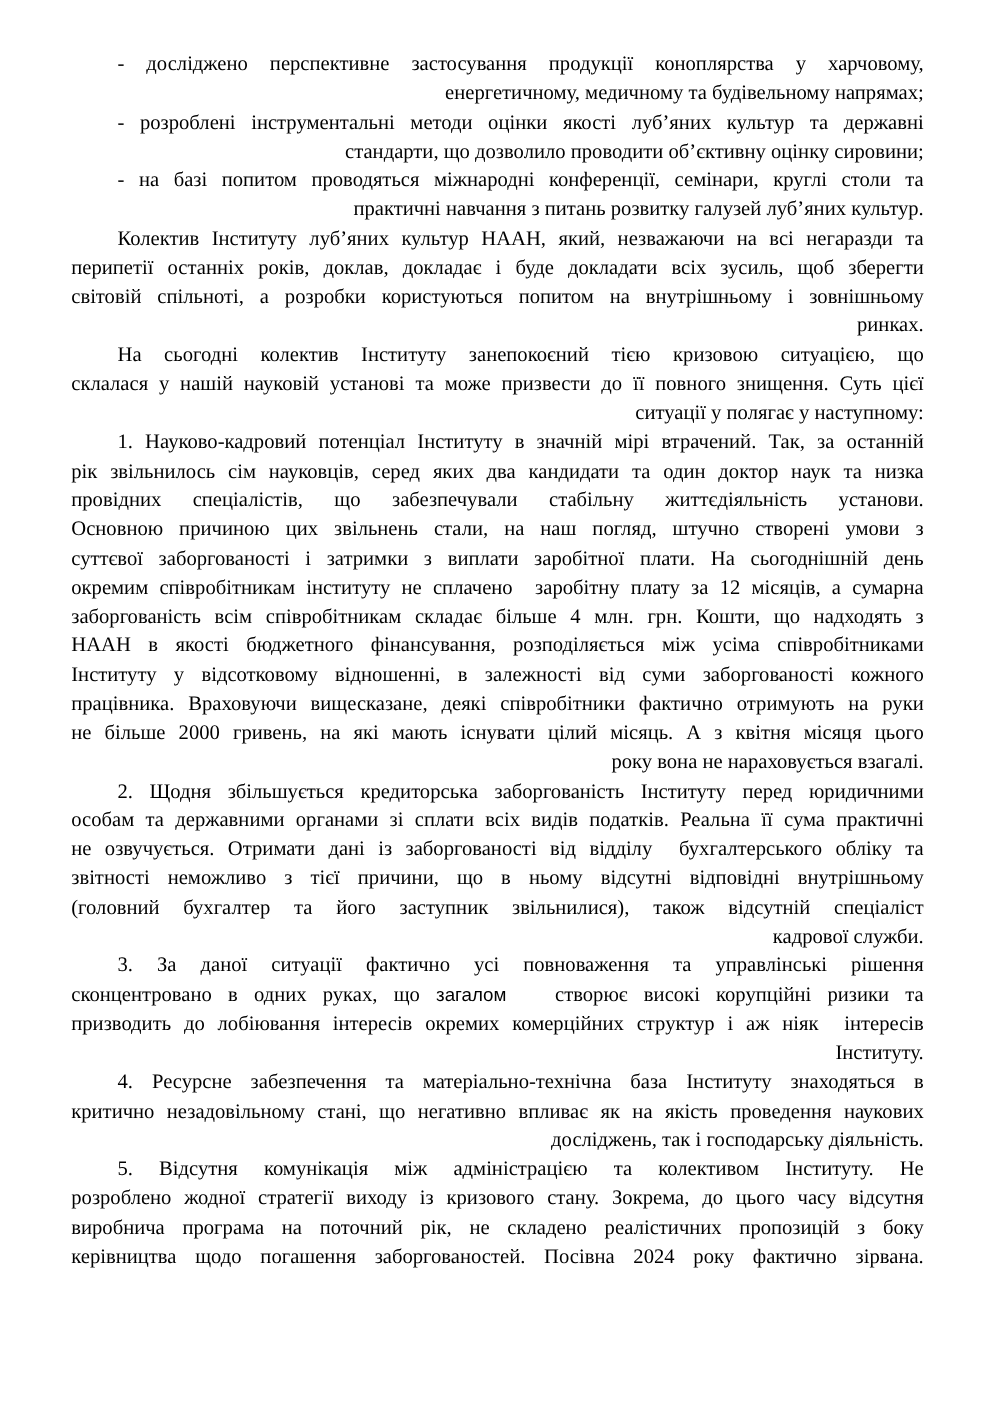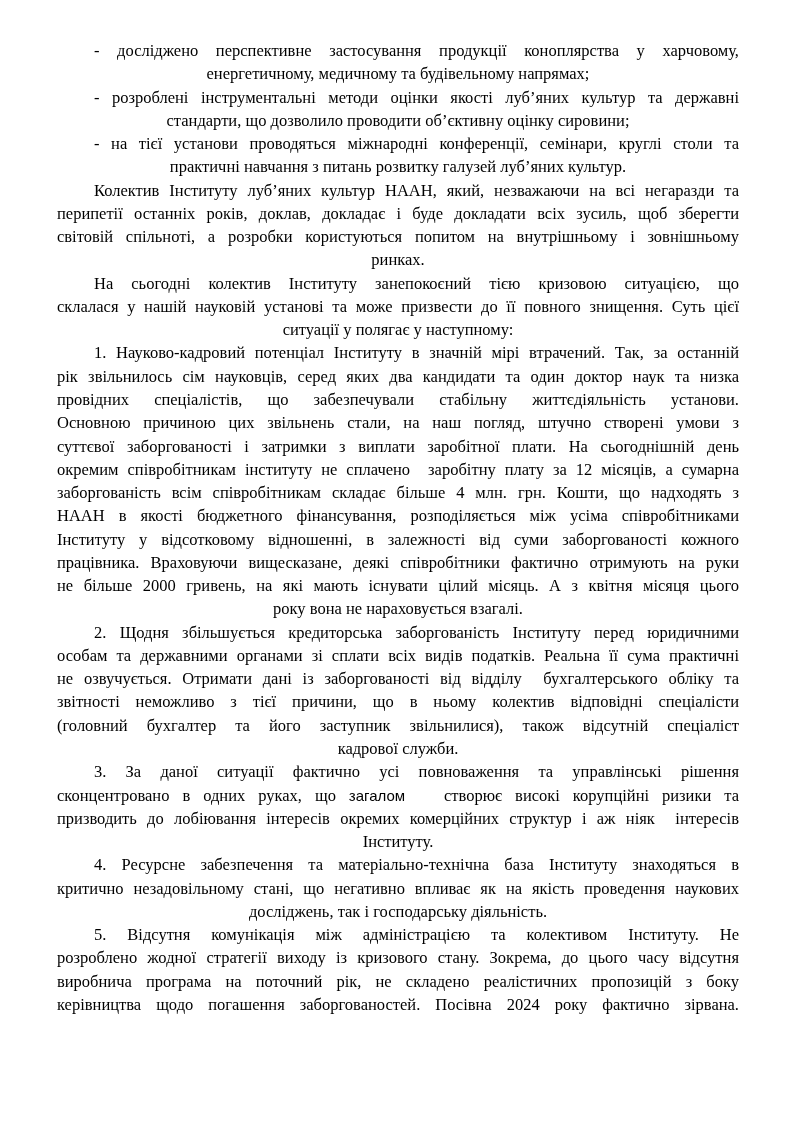--- a/index.html
+++ b/index.html
@@ -23,21 +23,21 @@
     margin: 0;
     padding: 0;
   }
   .line {
     font-family: "Liberation Serif", "DejaVu Serif", serif;
     font-size: 16.5px;
     line-height: 23.28px;
     height: 23.28px;
     overflow: hidden;
     color: #000000;
-    text-align: center;
+    text-align: right;
   }
   .line.justify {
     text-align: justify;
     text-align-last: justify;
   }
   .line.first {
     padding-left: 37px;
   }
   .alt-font {
     font-family: "Liberation Sans", "DejaVu Sans", sans-serif;
@@ -51,21 +51,21 @@
   <div id="doc-text">
       <div class="paragraph">
         <div class="line first justify">- досліджено перспективне застосування продукції коноплярства у харчовому,</div>
         <div class="line">енергетичному, медичному та будівельному напрямах;</div>
       </div>
       <div class="paragraph">
         <div class="line first justify">- розроблені інструментальні методи оцінки якості луб’яних культур та державні</div>
         <div class="line">стандарти, що дозволило проводити об’єктивну оцінку сировини;</div>
       </div>
       <div class="paragraph">
-        <div class="line first justify">- на тієї установи проводяться міжнародні конференції, семінари, круглі столи та</div>
+        <div class="line first justify">- на базі попитом проводяться міжнародні конференції, семінари, круглі столи та</div>
         <div class="line">практичні навчання з питань розвитку галузей луб’яних культур.</div>
       </div>
       <div class="paragraph">
         <div class="line first justify">Колектив Інституту луб’яних культур НААН, який, незважаючи на всі негаразди та</div>
         <div class="line justify">перипетії останніх років, доклав, докладає і буде докладати всіх зусиль, щоб зберегти</div>
         <div class="line justify">світовій спільноті, а розробки користуються попитом на внутрішньому і зовнішньому</div>
         <div class="line">ринках.</div>
       </div>
       <div class="paragraph">
         <div class="line first justify">На сьогодні колектив Інституту занепокоєний тією кризовою ситуацією, що</div>
@@ -83,21 +83,21 @@
         <div class="line justify">НААН в якості бюджетного фінансування, розподіляється між усіма співробітниками</div>
         <div class="line justify">Інституту у відсотковому відношенні, в залежності від суми заборгованості кожного</div>
         <div class="line justify">працівника. Враховуючи вищесказане, деякі співробітники фактично отримують на руки</div>
         <div class="line justify">не більше 2000 гривень, на які мають існувати цілий місяць. А з квітня місяця цього</div>
         <div class="line">року вона не нараховується взагалі.</div>
       </div>
       <div class="paragraph">
         <div class="line first justify">2. Щодня збільшується кредиторська заборгованість Інституту перед юридичними</div>
         <div class="line justify">особам та державними органами зі сплати всіх видів податків. Реальна її сума практичні</div>
         <div class="line justify">не озвучується. Отримати дані із заборгованості від відділу&nbsp; бухгалтерського обліку та</div>
-        <div class="line justify">звітності неможливо з тієї причини, що в ньому колектив відповідні спеціалісти</div>
+        <div class="line justify">звітності неможливо з тієї причини, що в ньому відсутні відповідні внутрішньому</div>
         <div class="line justify">(головний бухгалтер та його заступник звільнилися), також відсутній спеціаліст</div>
         <div class="line">кадрової служби.</div>
       </div>
       <div class="paragraph">
         <div class="line first justify">3. За даної ситуації фактично усі повноваження та управлінські рішення</div>
         <div class="line justify">сконцентровано в одних руках, що <span class="alt-font">загалом</span>&nbsp;&nbsp; створює високі корупційні ризики та</div>
         <div class="line justify">призводить до лобіювання інтересів окремих комерційних структур і аж ніяк&nbsp; інтересів</div>
         <div class="line">Інституту.</div>
       </div>
       <div class="paragraph">

